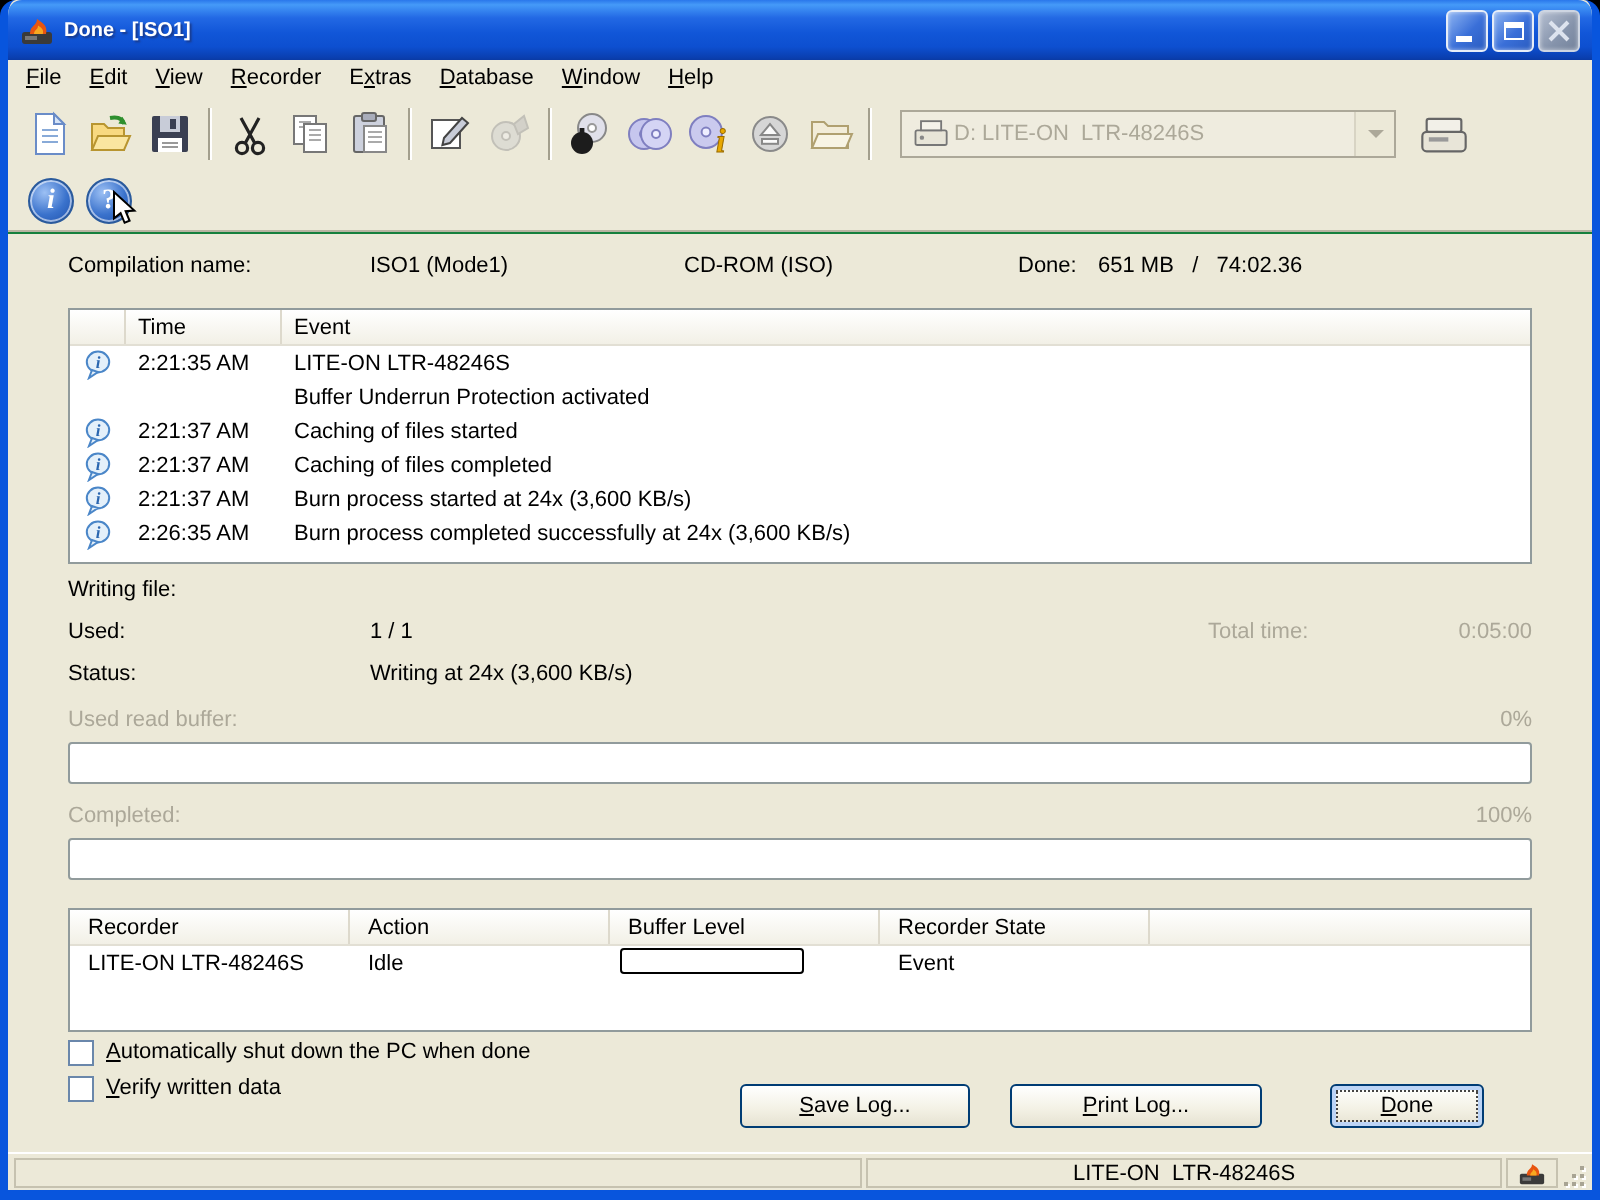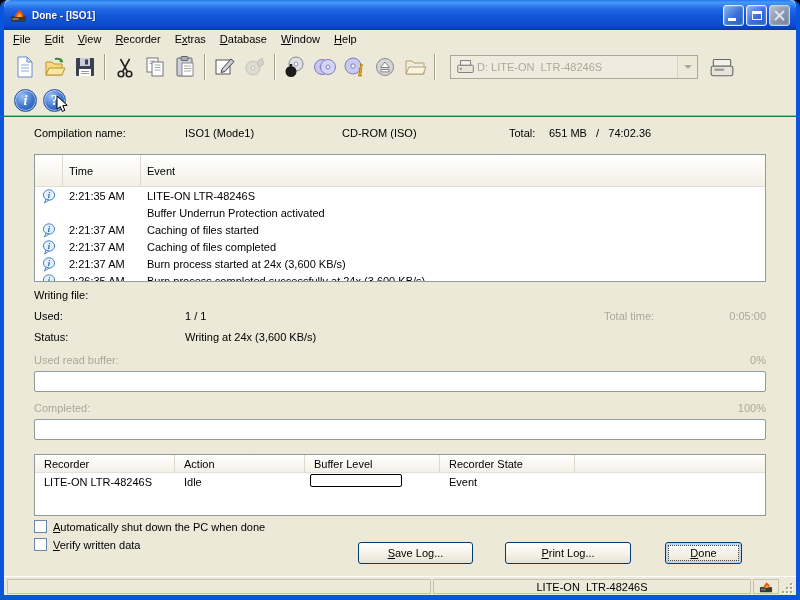--- a/index.html
+++ b/index.html
@@ -44,39 +44,39 @@
     box-shadow:inset 0 0 0 1px rgba(255,255,255,.55);
     font-family:"Liberation Serif",serif;font-style:italic;font-weight:bold;font-size:14px;padding:0;}
   .cursor-overlay{position:absolute;left:52px;top:9px;pointer-events:none;}
   
   .content{flex:0 0 460px;height:460px;position:relative;background:#ECE9D8;border-top:1px solid #15803d;}
   .abs{position:absolute;}
   .gray{color:#ACA899;}
   .pre{white-space:pre;}
   .panelbox{background:#fff;border:1px solid #919B9C;}
   
-  .loghead{height:32px;display:flex;border-bottom:1px solid #e2dfd4;background:linear-gradient(180deg,#ffffff,#f2f0e6);}
+  .loghead{height:18px;display:flex;border-bottom:1px solid #e2dfd4;background:linear-gradient(180deg,#ffffff,#f2f0e6);}
   .loghead .hc{border-right:1px solid #ddd9cc;display:flex;align-items:center;padding-left:6px;}
   .logrow{height:17px;display:flex;align-items:center;}
   .c-icon{width:28px;flex:0 0 28px;display:flex;justify-content:center;align-items:center;}
   .c-time{width:78px;flex:0 0 78px;padding-left:6px;}
   .c-event{flex:1;padding-left:6px;}
   
   .pbar{height:21px;background:#fff;border:1px solid #919B9C;border-radius:2px;}
   
   .rthead{height:18px;display:flex;border-bottom:1px solid #e2dfd4;background:linear-gradient(180deg,#ffffff,#f2f0e6);}
   .rthead .hc{border-right:1px solid #ddd9cc;display:flex;align-items:center;padding-left:9px;}
   .rtrow{height:17px;display:flex;align-items:center;}
   .rc1{width:140px;flex:0 0 140px;padding-left:9px;}
   .rc2{width:130px;flex:0 0 130px;padding-left:9px;}
   .rc3{width:135px;flex:0 0 135px;padding-left:5px;}
   .rc4{width:135px;flex:0 0 135px;padding-left:9px;}
   .bufbar{width:92px;height:13px;border:1px solid #000;border-radius:2px;background:#fff;}
   
-  .cbrow{display:flex;align-items:center;gap:6px;}
+  .cbrow{display:flex;align-items:flex-start;gap:6px;}
   .cbbox{width:13px;height:13px;background:#fff;border:1px solid #6a87ab;flex:0 0 13px;}
   
   .xpbtn{height:22px;border:1px solid #003C74;border-radius:3px;font-family:"Liberation Sans",sans-serif;font-size:11px;color:#000;
     background:linear-gradient(180deg,#ffffff,#f4f2e6 55%,#e6e2d2);padding:0;}
   .xpbtn.default{box-shadow:inset 0 0 0 2px #bcd4f6;outline:1px dotted #444;outline-offset:-4px;}
   
   .statusbar{height:19px;flex:0 0 19px;display:flex;align-items:center;gap:2px;background:#ECE9D8;border-top:1px solid #fff;box-shadow:0 -1px 0 #b8b4a2;padding:2px 3px 1px 3px;}
   .spanel{height:15px;border:1px solid #c6c2b0;display:flex;align-items:center;justify-content:center;}
   .sp1{flex:1;}
   .sp2{width:318px;}
@@ -257,21 +257,21 @@
     <svg class="cursor-overlay" width="13" height="18" viewBox="0 0 13 18">
         <path d="M1 1v13.2l3.3-2.6 2 4.8 2.5-1-2-4.8 4.4-.3z" fill="#fff" stroke="#000"></path>
       </svg>
   </div>
 
   <div class="content">
 
     <span class="abs" style="left:30px;top:10px;">Compilation name:</span>
     <span class="abs" style="left:181px;top:10px;">ISO1 (Mode1)</span>
     <span class="abs" style="left:338px;top:10px;">CD-ROM (ISO)</span>
-    <span class="abs" style="left:505px;top:10px;">Total:</span>
+    <span class="abs" style="left:505px;top:10px;">Done:</span>
     <span class="abs pre" style="left:545px;top:10px;">651 MB   /   74:02.36</span>
 
     <div class="abs panelbox" style="left:30px;top:37px;width:732px;height:128px;overflow:hidden;">
       <div class="loghead">
         <span class="hc c-icon"></span>
         <span class="hc c-time">Time</span>
         <span class="hc c-event" style="border-right:none;">Event</span>
       </div>
       <div class="logrow">
         <span class="c-icon">
@@ -369,21 +369,21 @@
 
     <div class="abs cbrow" style="left:30px;top:403px;">
       <span class="cbbox"></span>
       <span><u>A</u>utomatically shut down the PC when done</span>
     </div>
     <div class="abs cbrow" style="left:30px;top:421px;">
       <span class="cbbox"></span>
       <span><u>V</u>erify written data</span>
     </div>
 
-    <button class="abs xpbtn" style="left:354px;top:425px;width:115px;"><u>S</u>ave Log...</button>
+    <button class="abs xpbtn" style="left:366px;top:425px;width:115px;"><u>S</u>ave Log...</button>
     <button class="abs xpbtn" style="left:501px;top:425px;width:126px;"><u>P</u>rint Log...</button>
     <button class="abs xpbtn default" style="left:661px;top:425px;width:77px;"><u>D</u>one</button>
   </div>
 
   <div class="statusbar">
     <div class="spanel sp1"></div>
     <div class="spanel sp2">
       <span class="pre">LITE-ON  LTR-48246S</span>
     </div>
     <div class="spanel sp3">

